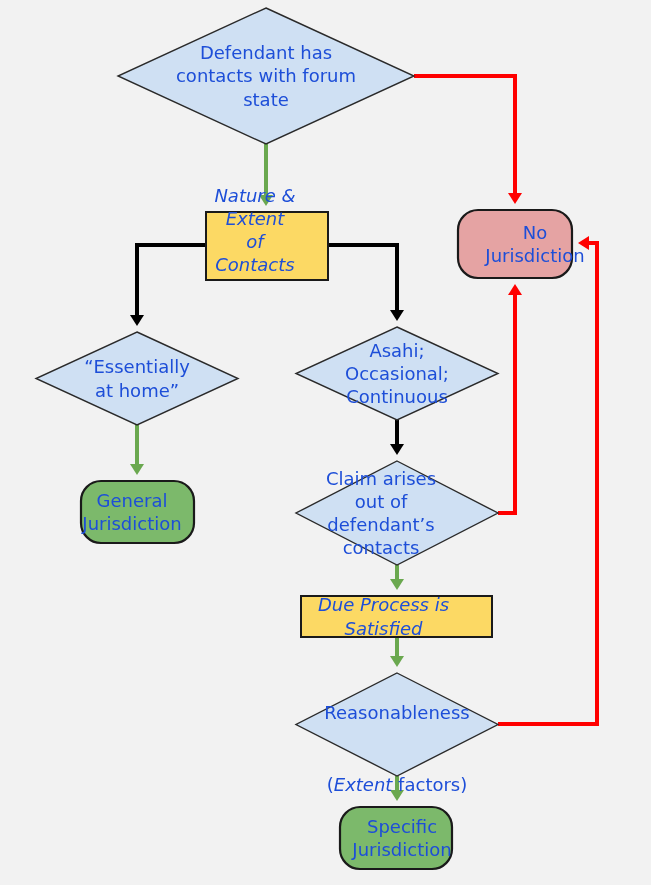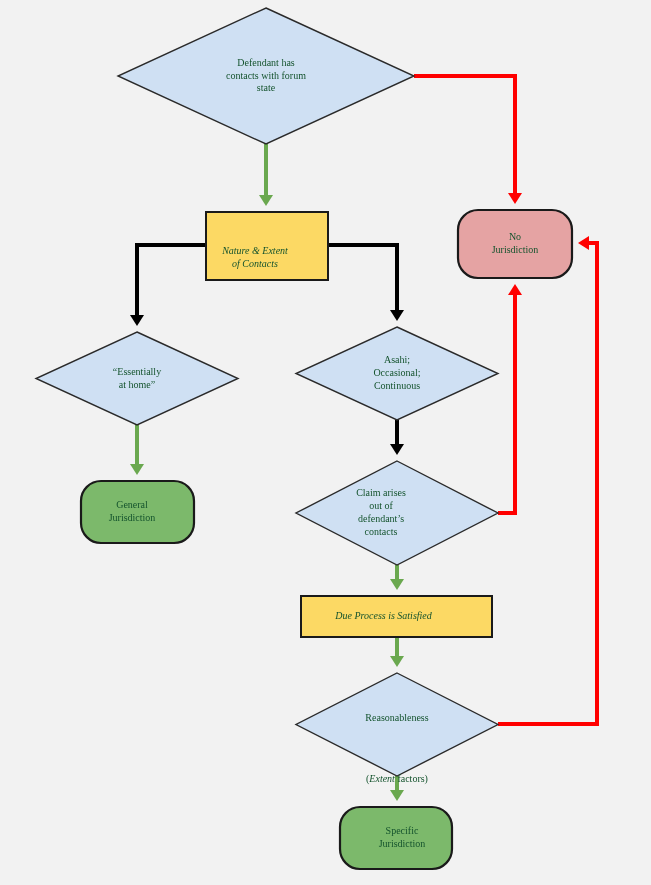--- a/index.html
+++ b/index.html
@@ -25,26 +25,25 @@
     left: 0; top: 0;
     width: 651px;
     height: 885px;
   }
   .node-label {
     position: absolute;
     display: flex;
     align-items: center;
     justify-content: center;
     text-align: center;
-    color: #14532d;
-    font-size: 10px;
+    color: #1d4ed8;
+    font-size: 18px;
     line-height: 1.28;
     pointer-events: none;
     white-space: pre-line;
-    font-family: Liberation Serif, serif;
   }
   .node-label.italic { font-style: italic; }
   .asahi-line { display: block; margin-top: 48px; }
   .asahi-line em { font-style: italic; }
 </style>
 </head>
 <body>
 
 <div id="flow-root">
   <svg class="flow-canvas" id="flow-svg" viewBox="0 0 651 885" xmlns="http://www.w3.org/2000/svg">
@@ -104,23 +103,23 @@
         <polygon points="397,461 498,513 397,565 296,513" stroke-width="1.4" fill="#cfe0f3" stroke="#2a2a2a"></polygon>
         <rect x="301" y="596" width="191" height="41" stroke-width="2" fill="#fcd964" stroke="#1a1a1a"></rect>
         <polygon points="397,673 498,724.5 397,776 296,724.5" stroke-width="1.4" fill="#cfe0f3" stroke="#2a2a2a"></polygon>
         <rect x="340" y="807" width="112" height="62" rx="20" ry="20" stroke-width="2.2" fill="#7cb96b" stroke="#1a1a1a"></rect>
       </g>
   </svg>
   <div id="labels-layer">
       <div class="node-label" style="left: 118px; top: 8px; width: 296px; height: 136px;">Defendant has
 contacts with forum
 state</div>
-      <div class="node-label italic" style="left: 206px; top: 224px; width: 98px; height: 68px;">Nature &amp; Extent
+      <div class="node-label italic" style="left: 206px; top: 196px; width: 98px; height: 68px;">Nature &amp; Extent
 of Contacts</div>
-      <div class="node-label" style="left: 458px; top: 210px; width: 114px; height: 68px;">No
+      <div class="node-label" style="left: 458px; top: 210px; width: 114px; height: 68px; padding-left: 20px;">No
 Jurisdiction</div>
       <div class="node-label" style="left: 36px; top: 332px; width: 202px; height: 93px; text-align: center;">“Essentially
 at home”</div>
       <div class="node-label" style="left: 296px; top: 327px; width: 202px; height: 93px;">Asahi;
 Occasional;
 Continuous</div>
       <div class="node-label" style="left: 81px; top: 481px; width: 102px; height: 62px;">General
 Jurisdiction</div>
       <div class="node-label" style="left: 280px; top: 461px; width: 202px; height: 104px;">Claim arises
 out of

